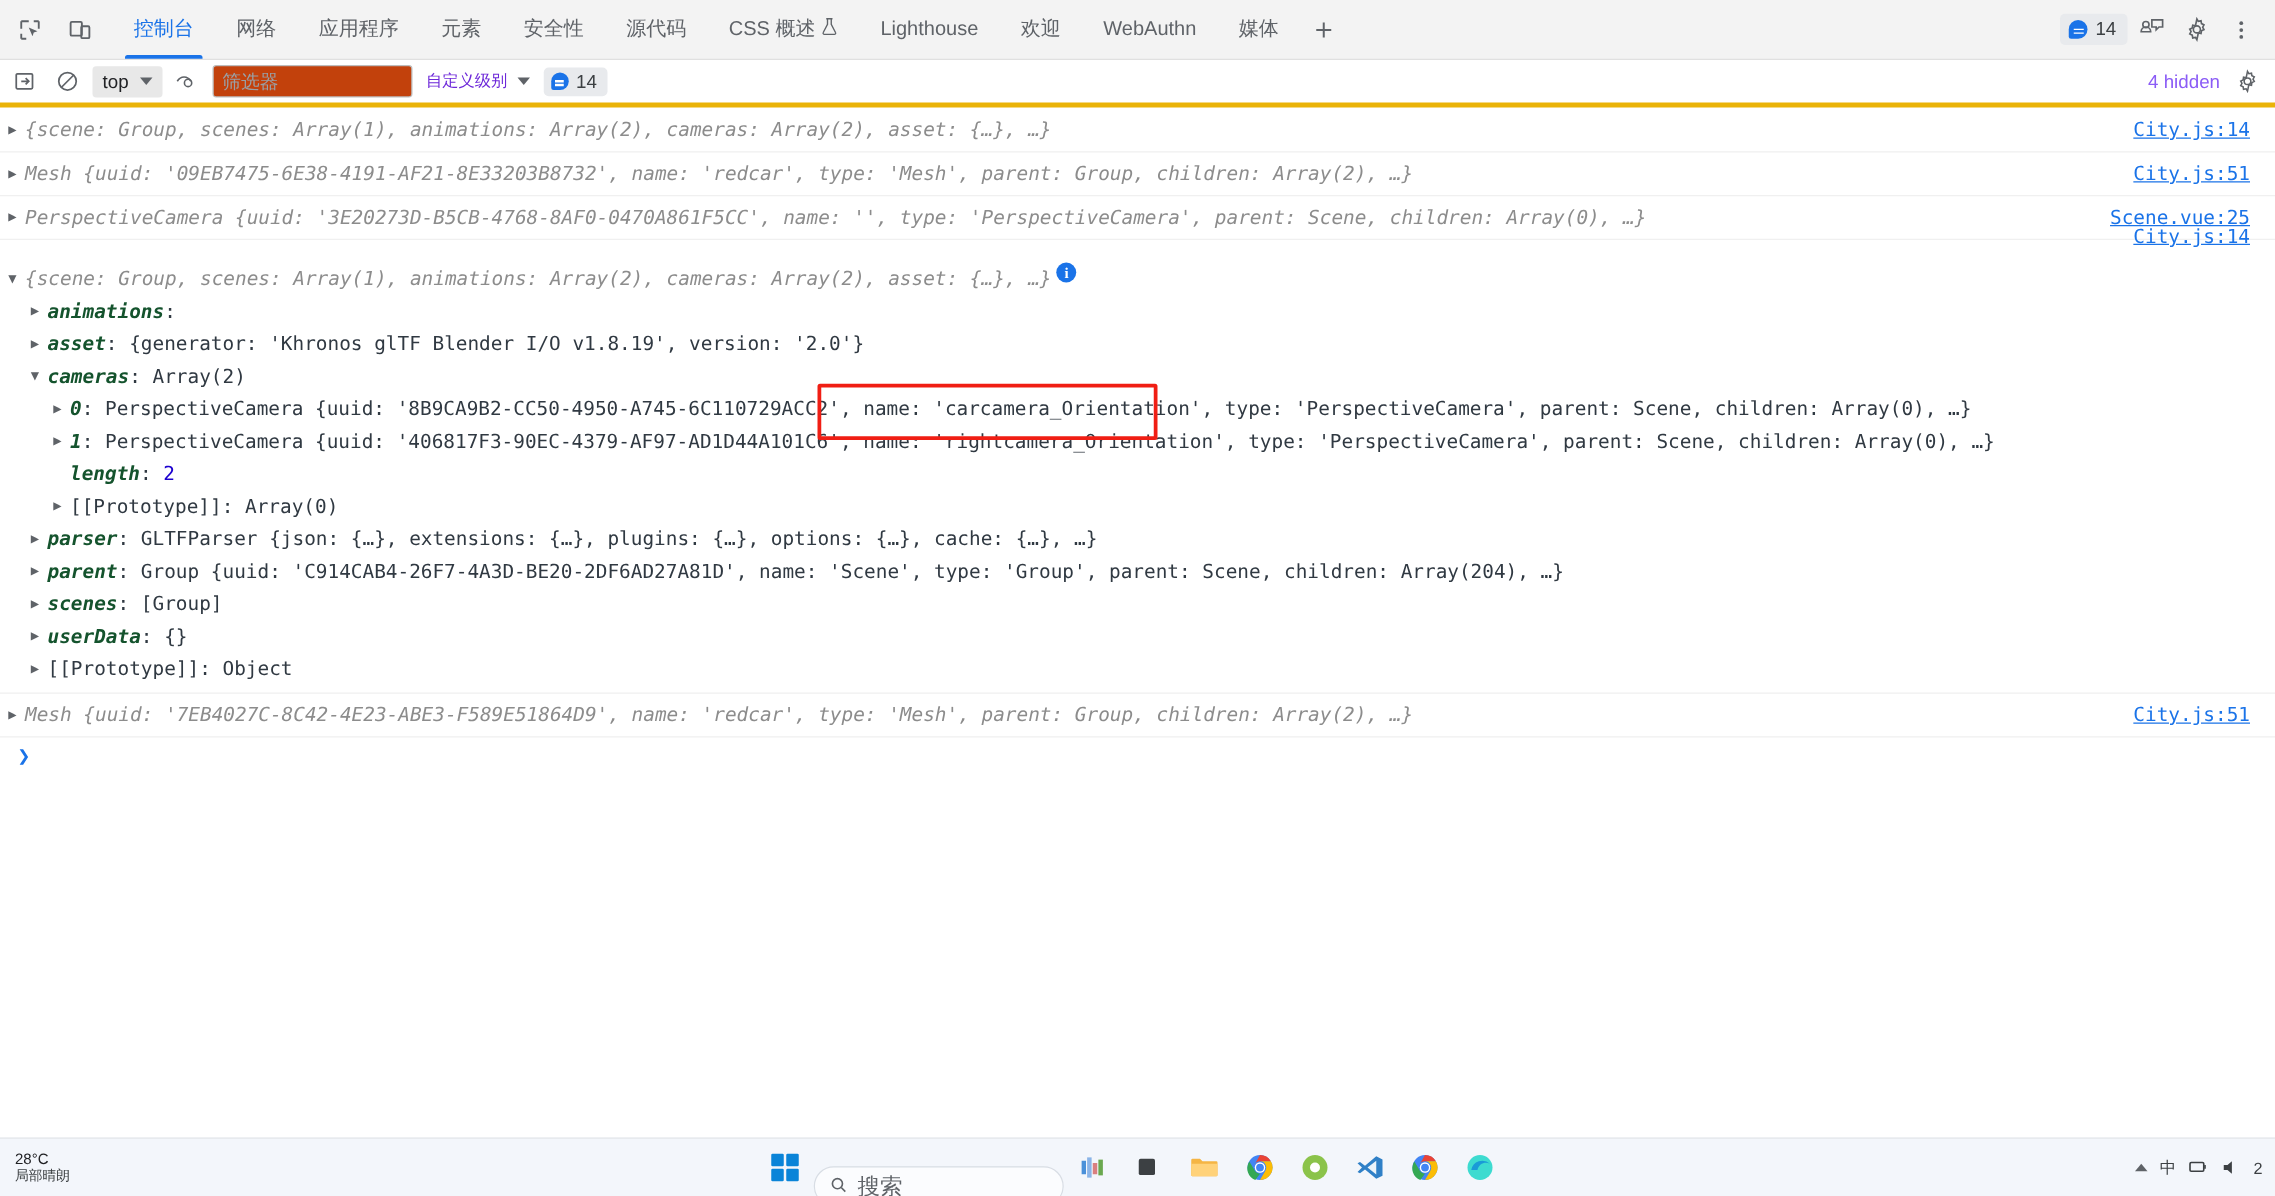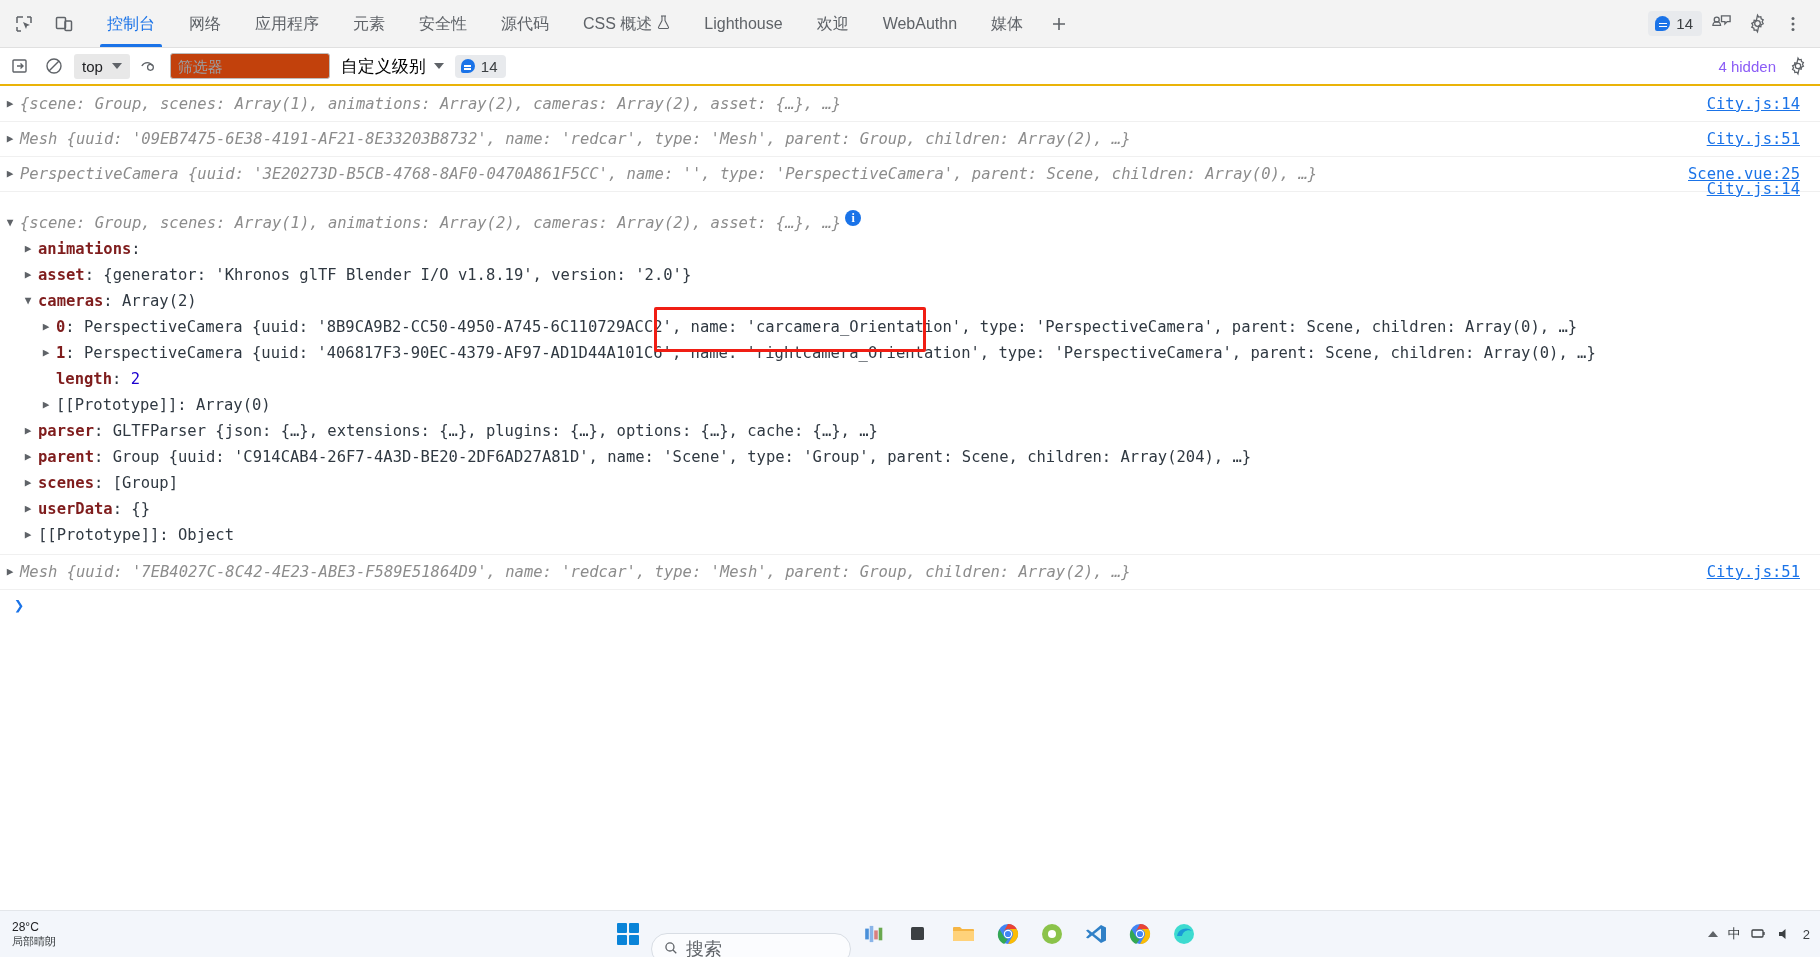--- a/index.html
+++ b/index.html
@@ -83,21 +83,21 @@
     border-radius: 4px; cursor: pointer; color: #5f6368;
   }
 
   
   .console-toolbar {
     height: 38px;
     display: flex; align-items: center;
     gap: 6px;
     padding: 0 8px 0 6px;
     background: #fff;
-    border-bottom: 2px solid #eab308;
+    border-bottom: 4px solid #eab308;
     position: relative;
   }
   .ct-btn {
     width: 28px; height: 28px;
     display: flex; align-items: center; justify-content: center;
     border-radius: 3px; cursor: pointer; color: #5f6368;
   }
   .ctx-select {
     display: flex; align-items: center; gap: 9px;
     background: #e8e8e8;
@@ -116,22 +116,22 @@
     padding: 0 7px;
     font-size: 15px;
     font-family: "Liberation Sans", sans-serif;
     color: #202124;
     background: #c2410c;
     outline: none;
   }
   .filter-input::placeholder { color: #9aa0a6; }
   .level-select {
     display: flex; align-items: center; gap: 8px;
-    font-size: 17px;
-    color: #000000;
+    font-size: 13px;
+    color: #6d28d9;
     cursor: pointer;
     padding: 3px 5px;
     border-radius: 3px;
   }
   .count-chip {
     display: flex; align-items: center; gap: 6px;
     background: #e8eaed;
     border-radius: 4px;
     padding: 3px 8px 3px 6px;
     font-size: 15px;
@@ -206,21 +206,21 @@
   }
   .tree-line .arrow { line-height: 26px; }
   .indent-1 { padding-left: 18px; }
   .indent-2 { padding-left: 36px; }
   .no-arrow { width: 20px; flex: 0 0 20px; }
 
   
   .t-plain   { color: #303942; }
   .t-dim     { color: #8c8c8c; font-style: italic; }
   .t-num     { color: #1c00cf; }
-  .t-prop    { color: #7f1d1d; font-weight: bold; }
+  .t-prop    { color: #14532d; font-weight: bold; font-style: italic; }
   .t-italic  { font-style: italic; }
 
   .info-badge {
     display: inline-flex;
     width: 16px; height: 16px;
     border-radius: 50%;
     background: #1a73e8;
     color: #fff;
     font-family: "Liberation Serif", serif;
     font-size: 12px;

